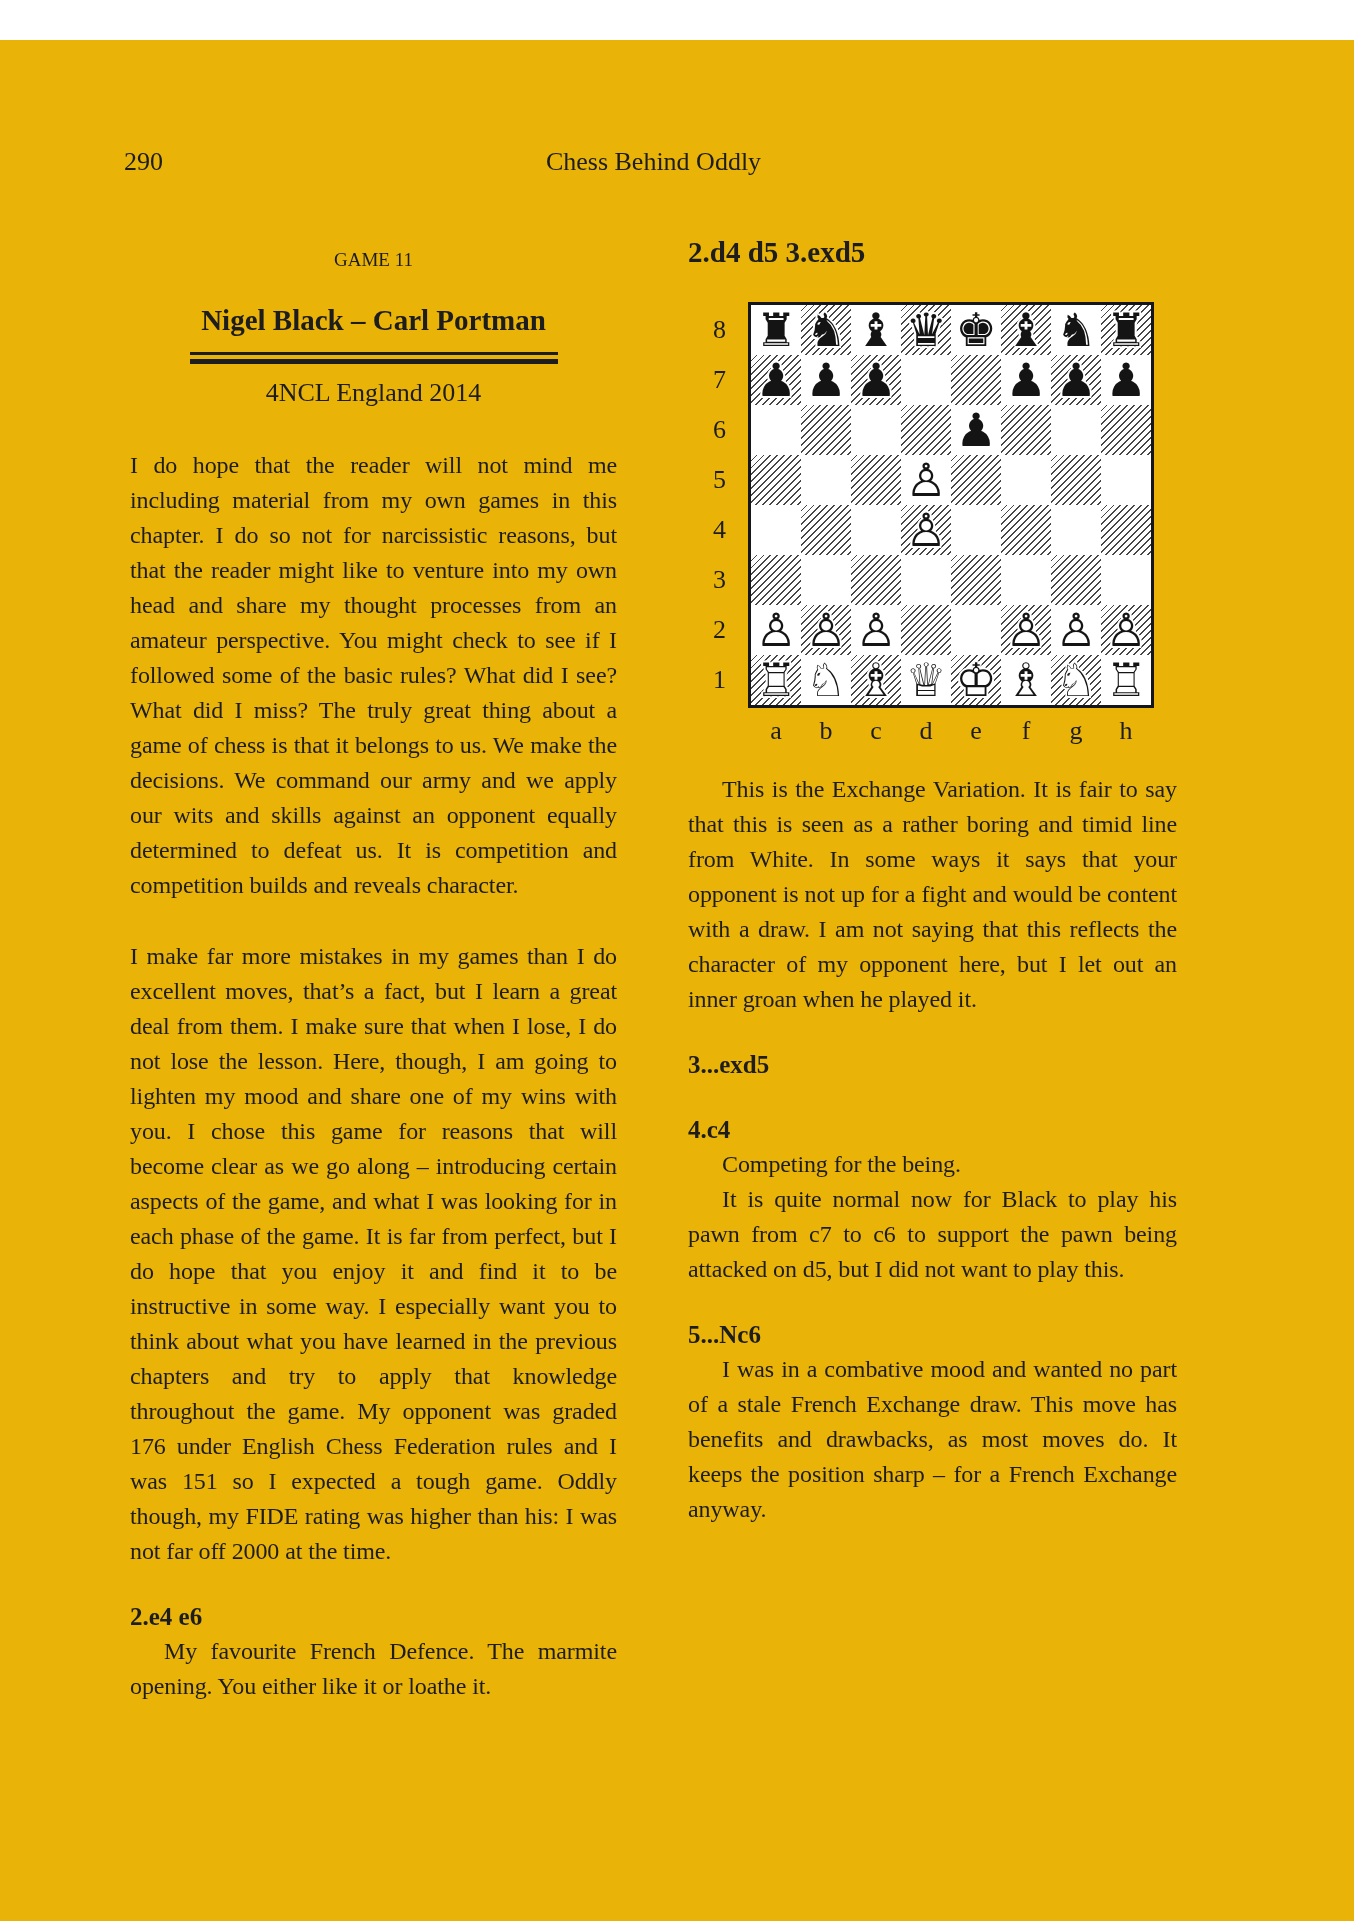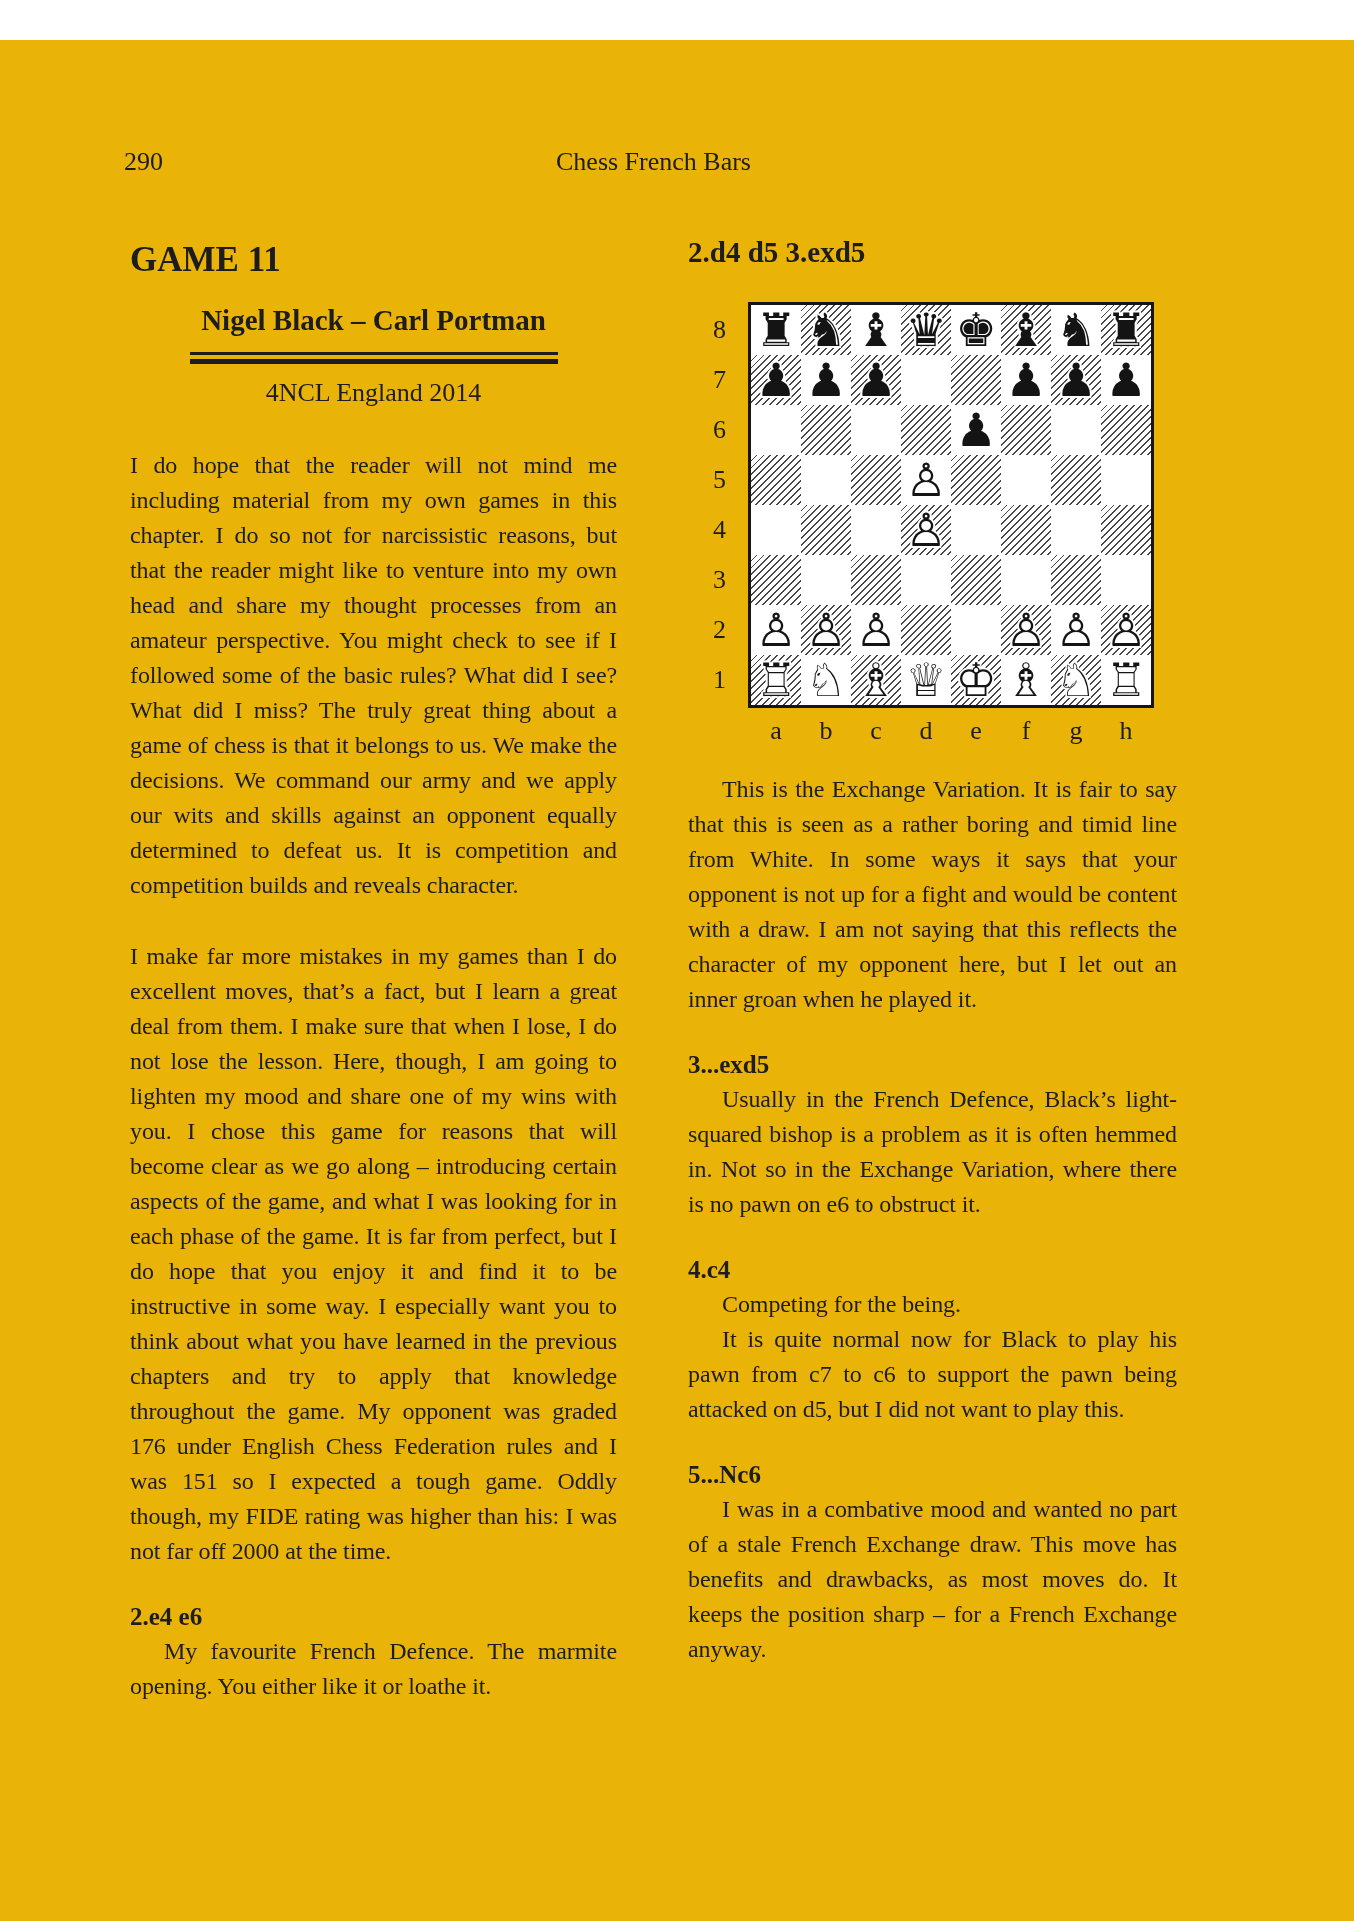--- a/index.html
+++ b/index.html
@@ -15,21 +15,21 @@
   
   .running-head { position:absolute; left:130px; top:106px; width:1047px; height:36px; }
   .page-num { position:absolute; left:-6px; top:0; font-size:26px; line-height:32px; }
   .book-title { display:block; text-align:center; font-size:26px; line-height:32px; }
 
   
   .col { position:absolute; top:190px; }
   .col-left  { left:130px; width:487px; }
   .col-right { left:688px; width:489px; }
 
-  .game-heading { margin:14px 0 0; font-size:35px; line-height:32px; font-weight:bold; }
+  .game-heading { margin:14px 0 0; font-size:19px; line-height:32px; font-weight:normal; text-align:center; }
   .players      { margin:28px 0 0; font-size:29px; line-height:32px; font-weight:bold; text-align:center; }
   .double-rule  { margin:16px auto 0; width:368px; height:4px;
                   border-top:3px solid #1d1d1d; border-bottom:5px solid #1d1d1d; }
   .event        { margin:14px 0 0; font-size:26px; line-height:30px; text-align:center; }
 
   .body-para { margin:0; font-size:24px; line-height:35px; text-align:justify; hyphens:none; letter-spacing:-0.1px; }
   .indent    { text-indent:34px; }
   .para1 { margin-top:40px; }
   .para2 { margin-top:36px; }
 
@@ -71,21 +71,21 @@
   .section-para { margin-top:0; }
   .sec { margin-top:0; }
 </style>
 </head>
 <body>
 
 <div class="page">
 
   <header class="running-head">
     <span class="page-num">290</span>
-    <span class="book-title">Chess French Bars</span>
+    <span class="book-title">Chess Behind Oddly</span>
   </header>
 
   <section class="col col-left">
     <h2 class="game-heading">GAME 11</h2>
     <h3 class="players">Nigel Black – Carl Portman</h3>
     <div class="double-rule"></div>
     <div class="event">4NCL England 2014</div>
     <p class="body-para para1">I do hope that the reader will not mind me including material from my own games in this chapter. I do so not for narcissistic reasons, but that the reader might like to venture into my own head and share my thought processes from an amateur perspective. You might check to see if I followed some of the basic rules? What did I see? What did I miss? The truly great thing about a game of chess is that it belongs to us. We make the decisions. We command our army and we apply our wits and skills against an opponent equally determined to defeat us. It is competition and competition builds and reveals character.</p>
     <p class="body-para para2">I make far more mistakes in my games than I do excellent moves, that’s a fact, but I learn a great deal from them. I make sure that when I lose, I do not lose the lesson. Here, though, I am going to lighten my mood and share one of my wins with you. I chose this game for reasons that will become clear as we go along – introducing certain aspects of the game, and what I was looking for in each phase of the game. It is far from perfect, but I do hope that you enjoy it and find it to be instructive in some way. I especially want you to think about what you have learned in the previous chapters and try to apply that knowledge throughout the game. My opponent was graded 176 under English Chess Federation rules and I was 151 so I expected a tough game. Oddly though, my FIDE rating was higher than his: I was not far off 2000 at the time.</p>
     <h4 class="move-heading">2.e4 e6</h4>
@@ -338,21 +338,20 @@
           <div class="file-label">f</div>
           <div class="file-label">g</div>
           <div class="file-label">h</div>
         </div>
     </figure>
 
     <p class="body-para indent after-board">This is the Exchange Variation. It is fair to say that this is seen as a rather boring and timid line from White. In some ways it says that your opponent is not up for a fight and would be content with a draw. I am not saying that this reflects the character of my opponent here, but I let out an inner groan when he played it.</p>
 
     <div class="sec">
       <h4 class="move-heading">3...exd5</h4>
-      <p class="body-para indent section-para">Usually in the French Defence, Black’s light-squared bishop is a problem as it is often hemmed in. Not so in the Exchange Variation, where there is no pawn on e6 to obstruct it.</p>
     </div>
 
     <div class="sec">
       <h4 class="move-heading">4.c4</h4>
       <p class="body-para indent section-para">Competing for the being.</p>
     </div>
 
     <div class="sec">
       <p class="body-para indent section-para">It is quite normal now for Black to play his pawn from c7 to c6 to support the pawn being attacked on d5, but I did not want to play this.</p>
     </div>

